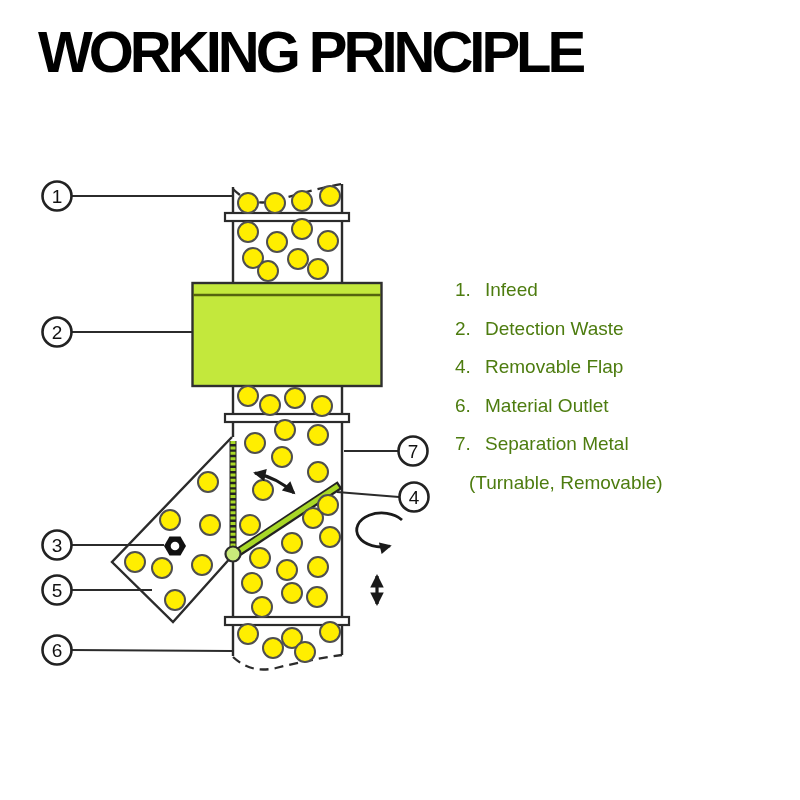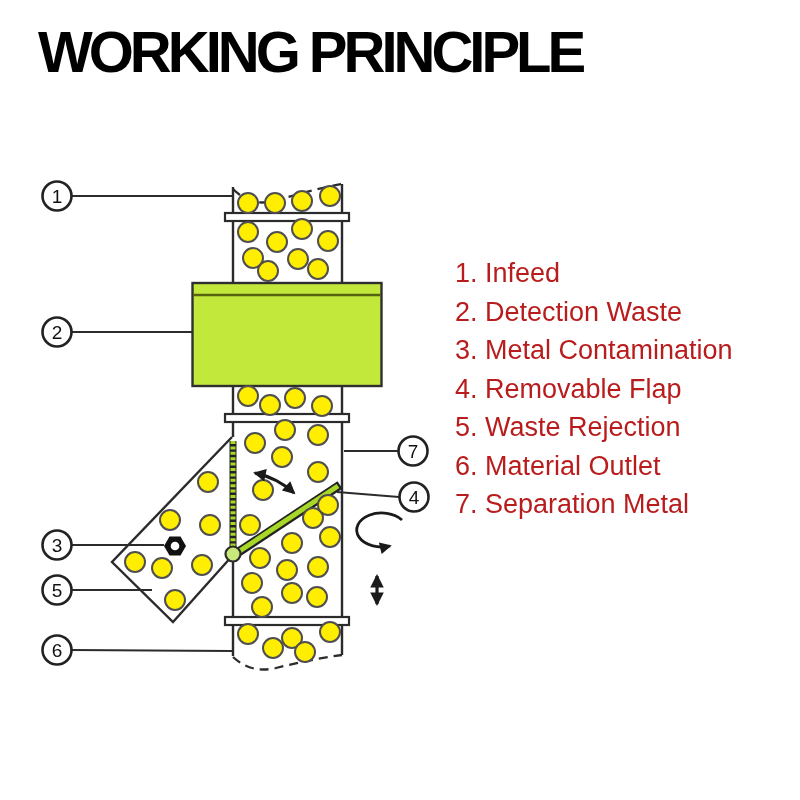--- a/index.html
+++ b/index.html
@@ -1,21 +1,21 @@
 <!DOCTYPE html>
 <html><head>
 <meta charset="utf-8">
 <style>
   html,body{margin:0;padding:0;background:#fff;}
   .page{position:relative;width:800px;height:800px;background:#ffffff;overflow:hidden;
         font-family:"Liberation Sans",sans-serif;}
   .title{position:absolute;left:38px;top:18px;font-size:58px;font-weight:bold;
          letter-spacing:-4px;color:#000;white-space:nowrap;}
-  .legend{position:absolute;left:455px;top:254px;font-size:27px;line-height:38.5px;
-          color:#b91c1c;}
+  .legend{position:absolute;left:455px;top:271px;font-size:19px;line-height:38.5px;
+          color:#4d7c0f;}
   .legend-row{white-space:nowrap;}
   .legend-row .num{display:inline-block;min-width:30px;}
   .legend-row.sub{padding-left:14px;}
   svg.diagram{position:absolute;left:0;top:0;}
   svg text{font-family:"Liberation Sans",sans-serif;}
 </style>
 </head>
 <body>
 
 <div class="page">
@@ -167,29 +167,24 @@
   </svg>
 
   <div class="legend">
     <div class="legend-row">
       <span class="num">1.</span><span>Infeed</span>
     </div>
     <div class="legend-row">
       <span class="num">2.</span><span>Detection Waste</span>
     </div>
     <div class="legend-row">
-      <span class="num">3.</span><span>Metal Contamination</span>
-    </div>
-    <div class="legend-row">
       <span class="num">4.</span><span>Removable Flap</span>
-    </div>
-    <div class="legend-row">
-      <span class="num">5.</span><span>Waste Rejection</span>
     </div>
     <div class="legend-row">
       <span class="num">6.</span><span>Material Outlet</span>
     </div>
     <div class="legend-row">
       <span class="num">7.</span><span>Separation Metal</span>
     </div>
+    <div class="legend-row sub">(Turnable, Removable)</div>
   </div>
 
 </div>
 
 </body></html>

